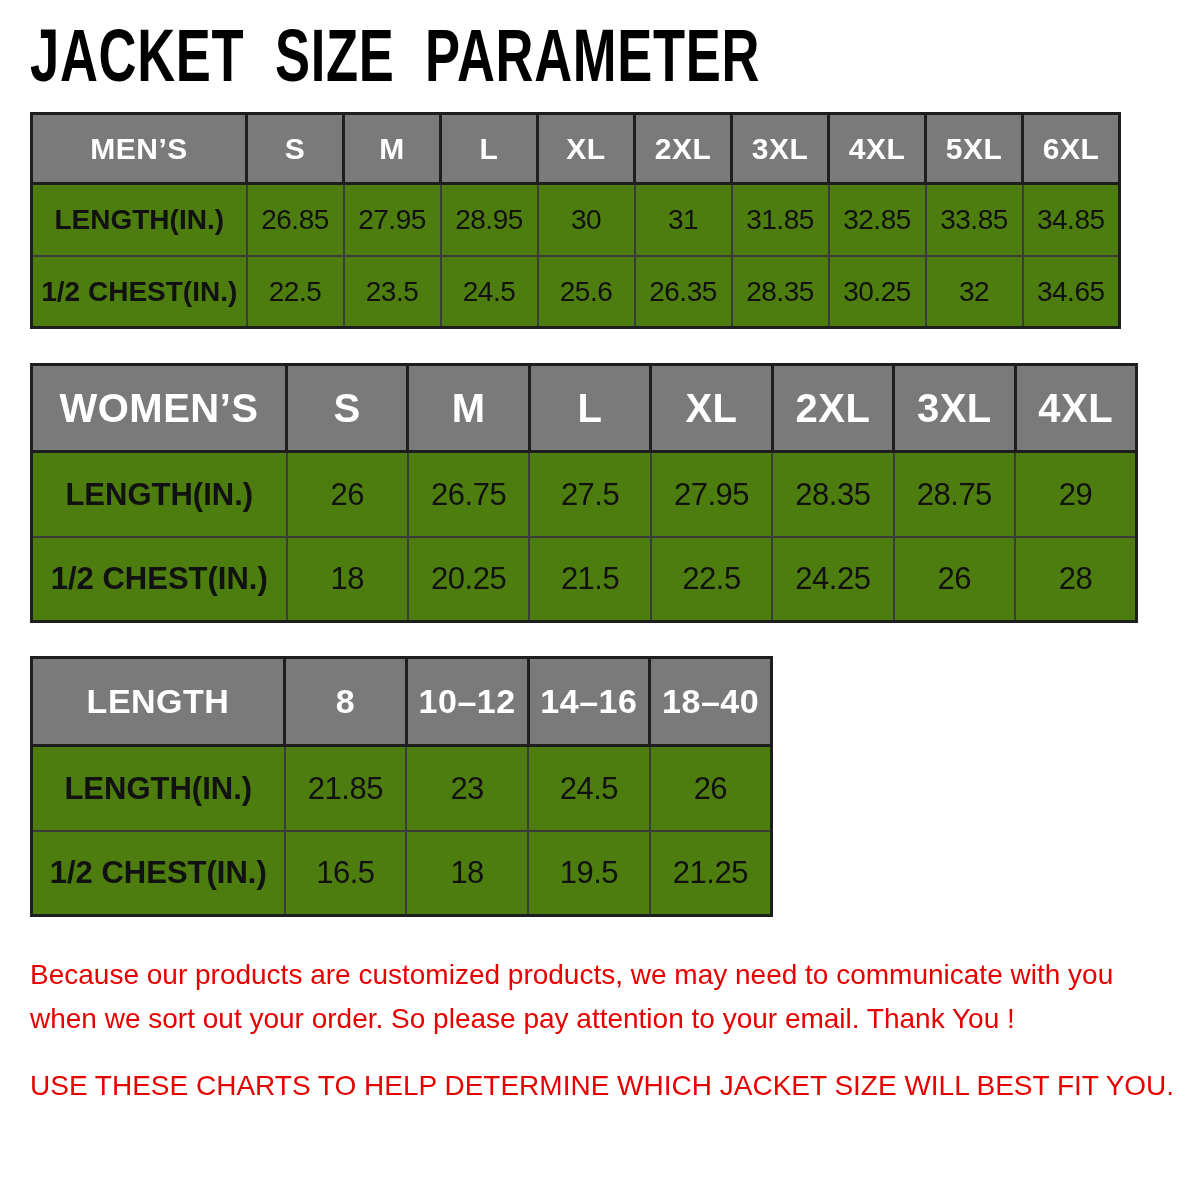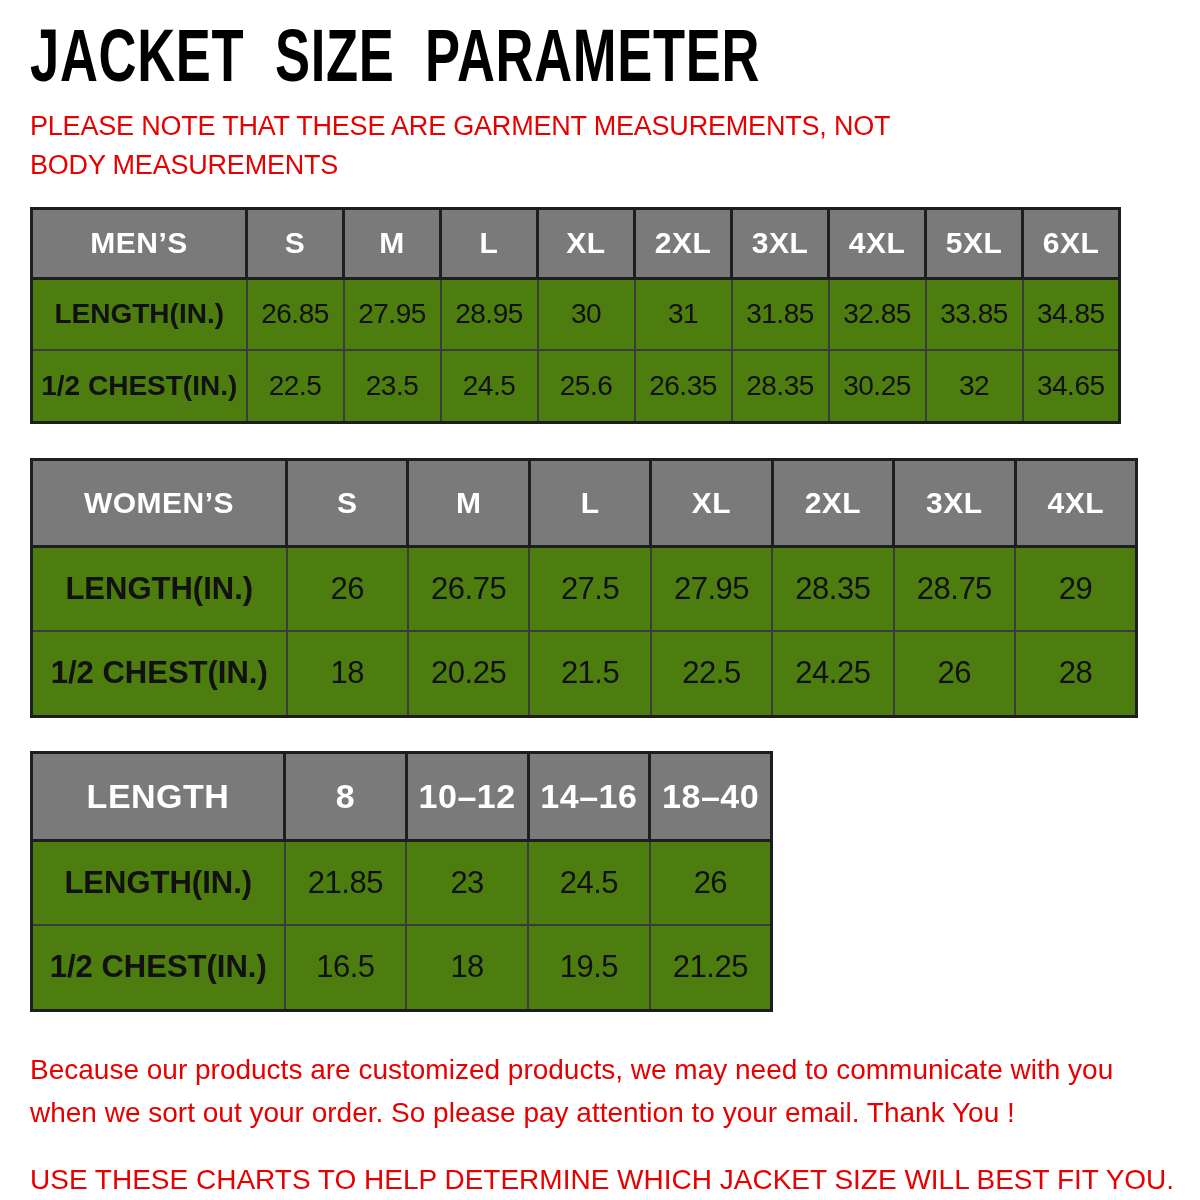--- a/index.html
+++ b/index.html
@@ -62,21 +62,21 @@
   }
   td.rowlabel { font-weight: bold; letter-spacing: 0; }
 
   .tbl-mens { width: 1091px; margin-top: 21px; }
   .tbl-mens th:first-child, .tbl-mens td:first-child { width: 215px; }
   .tbl-mens th { height: 70px; font-size: 30px; }
   .tbl-mens td { height: 72px; font-size: 28px; }
 
   .tbl-womens { width: 1108px; margin-top: 34px; }
   .tbl-womens th:first-child, .tbl-womens td:first-child { width: 255px; }
-  .tbl-womens th { height: 87px; font-size: 30px; }
+  .tbl-womens th { height: 87px; font-size: 40px; }
   .tbl-womens td { height: 85px; font-size: 31px; }
 
   .tbl-youth { width: 743px; margin-top: 33px; }
   .tbl-youth th:first-child, .tbl-youth td:first-child { width: 253px; }
   .tbl-youth th { height: 88px; font-size: 34px; }
   .tbl-youth td { height: 85px; font-size: 31px; }
 
   .footer1 {
     color: var(--accent-red);
     font-size: 28px;
@@ -90,21 +90,20 @@
     line-height: 1.4;
     margin: 26px 0 0 0;
     white-space: nowrap;
   }
 </style>
 </head>
 <body>
 
 <div class="page">
   <h1 class="title">JACKET SIZE PARAMETER</h1>
-  <p class="note">PLEASE NOTE THAT THESE ARE GARMENT MEASUREMENTS, NOT BODY MEASUREMENTS</p>
 
   <table class="tbl-mens">
       <thead>
         <tr>
           <th>MEN’S</th>
           <th>S</th>
           <th>M</th>
           <th>L</th>
           <th>XL</th>
           <th>2XL</th>

